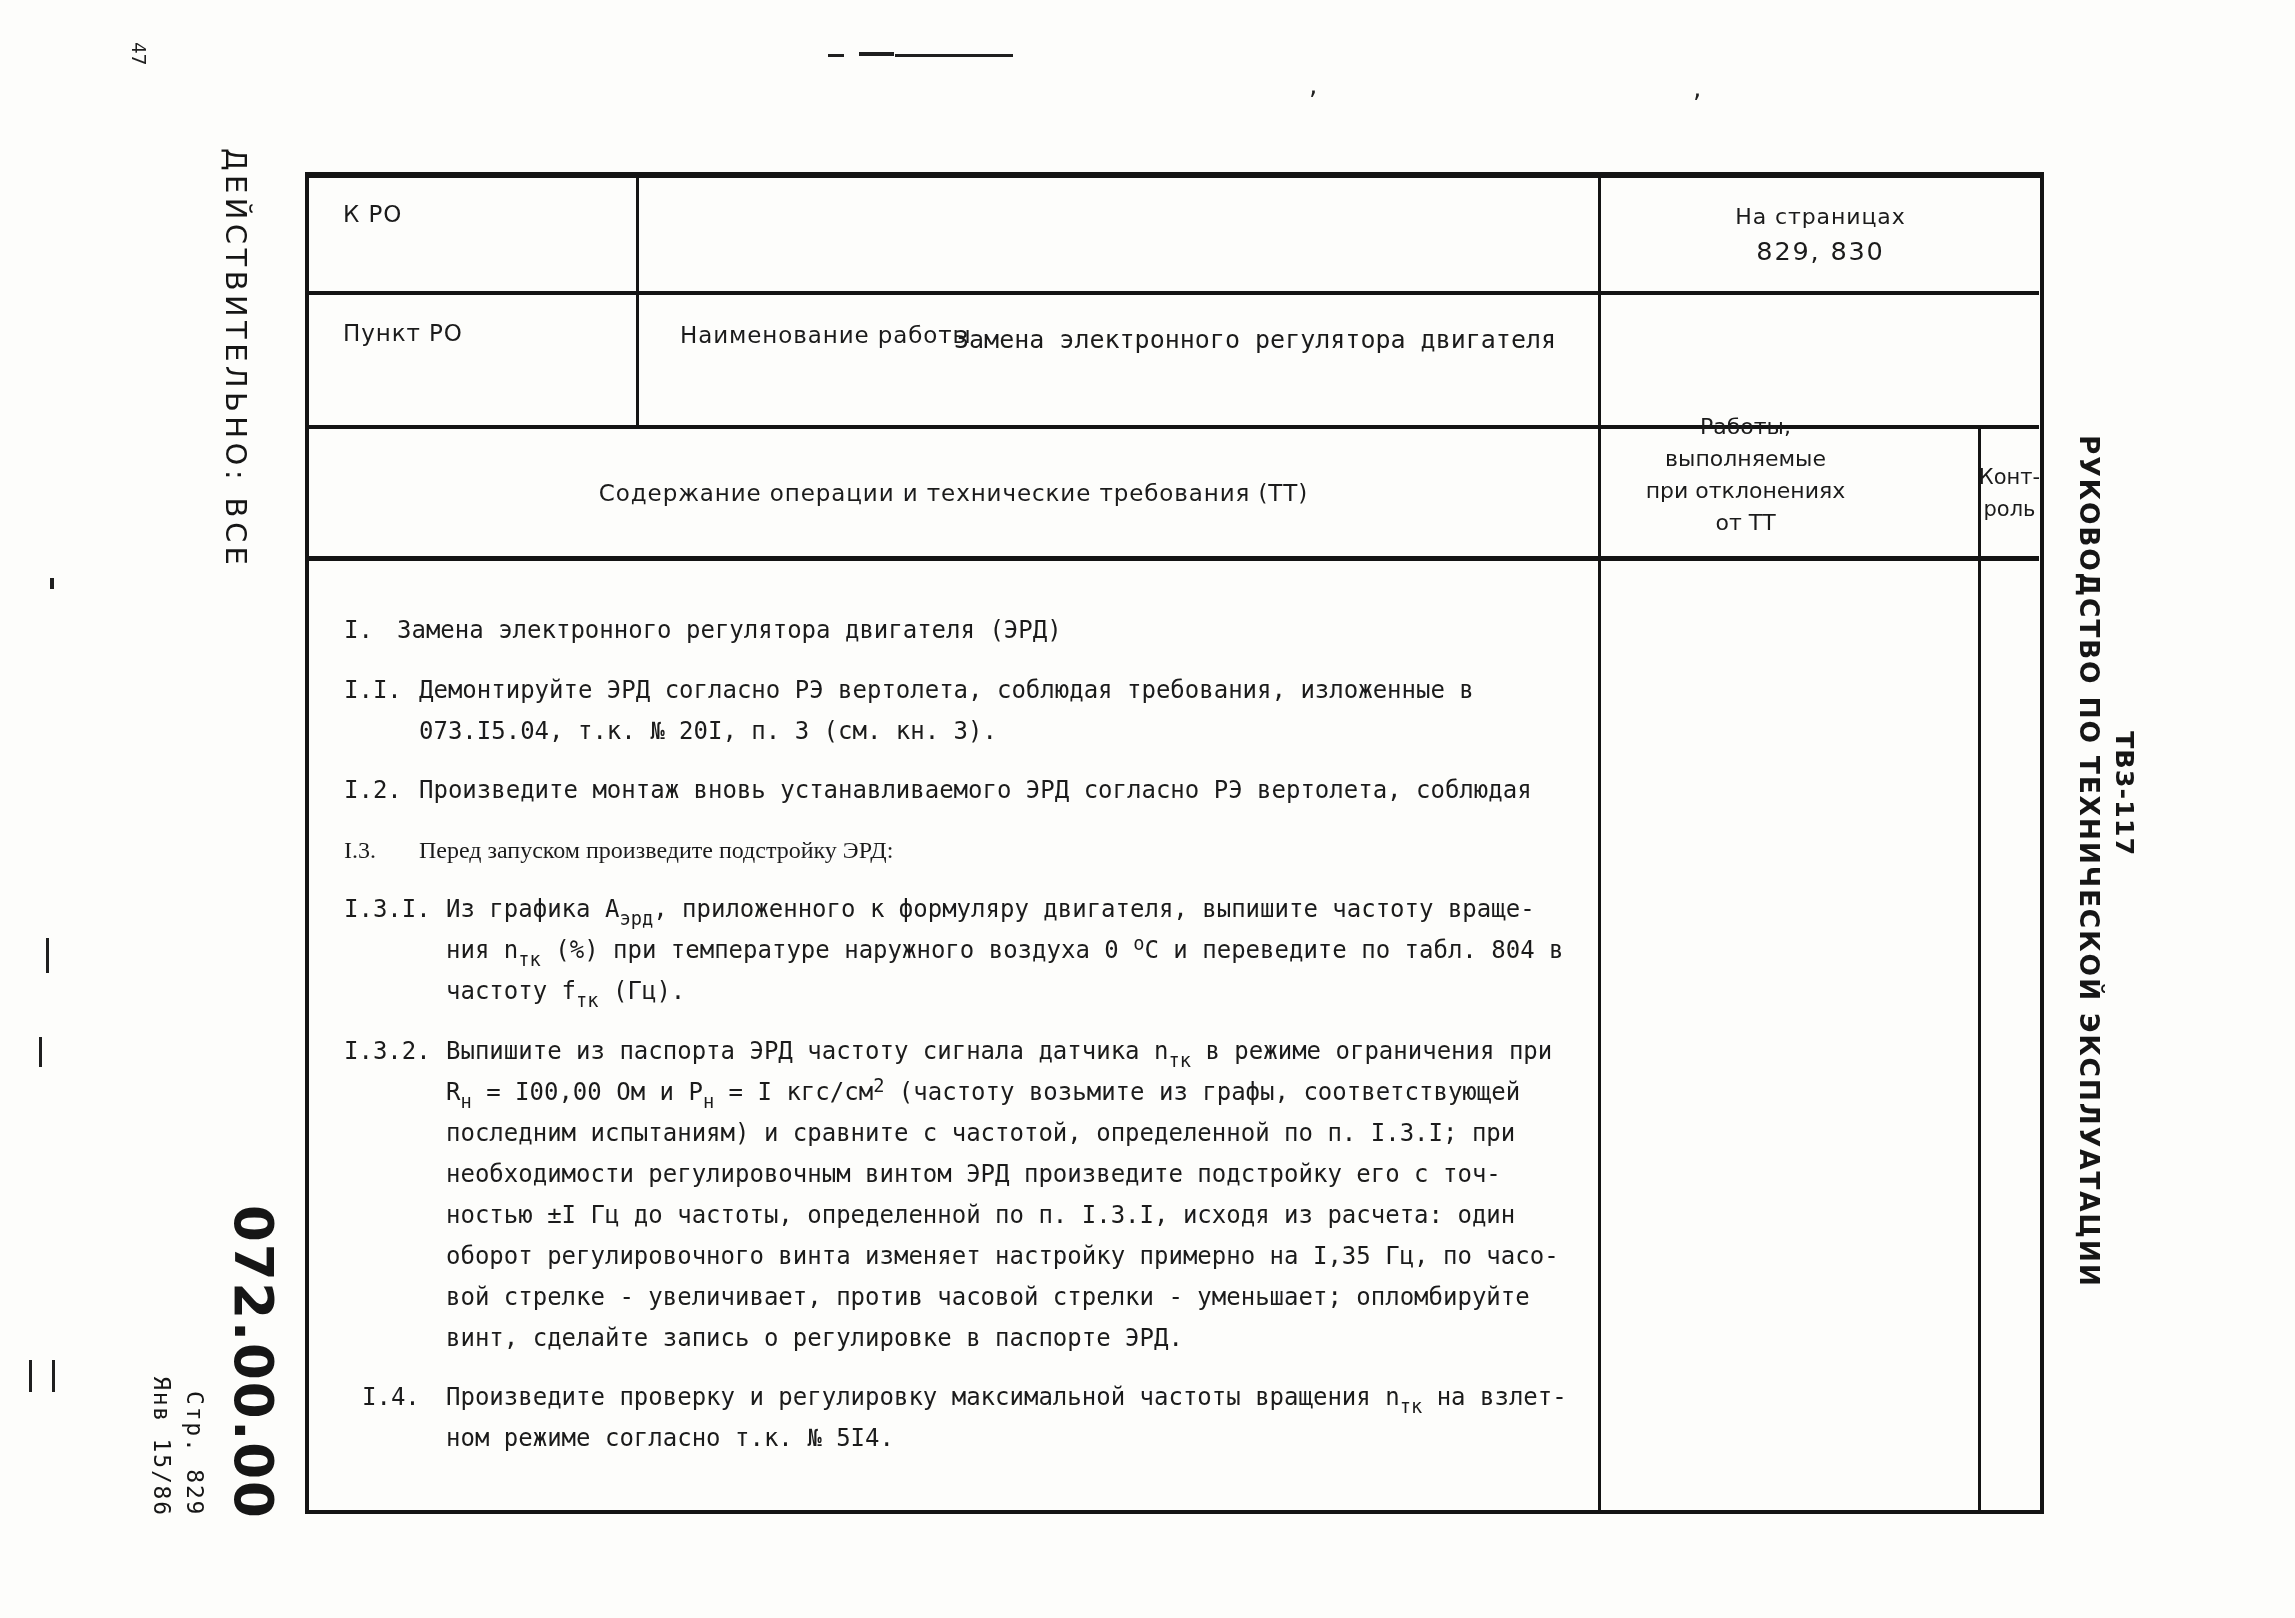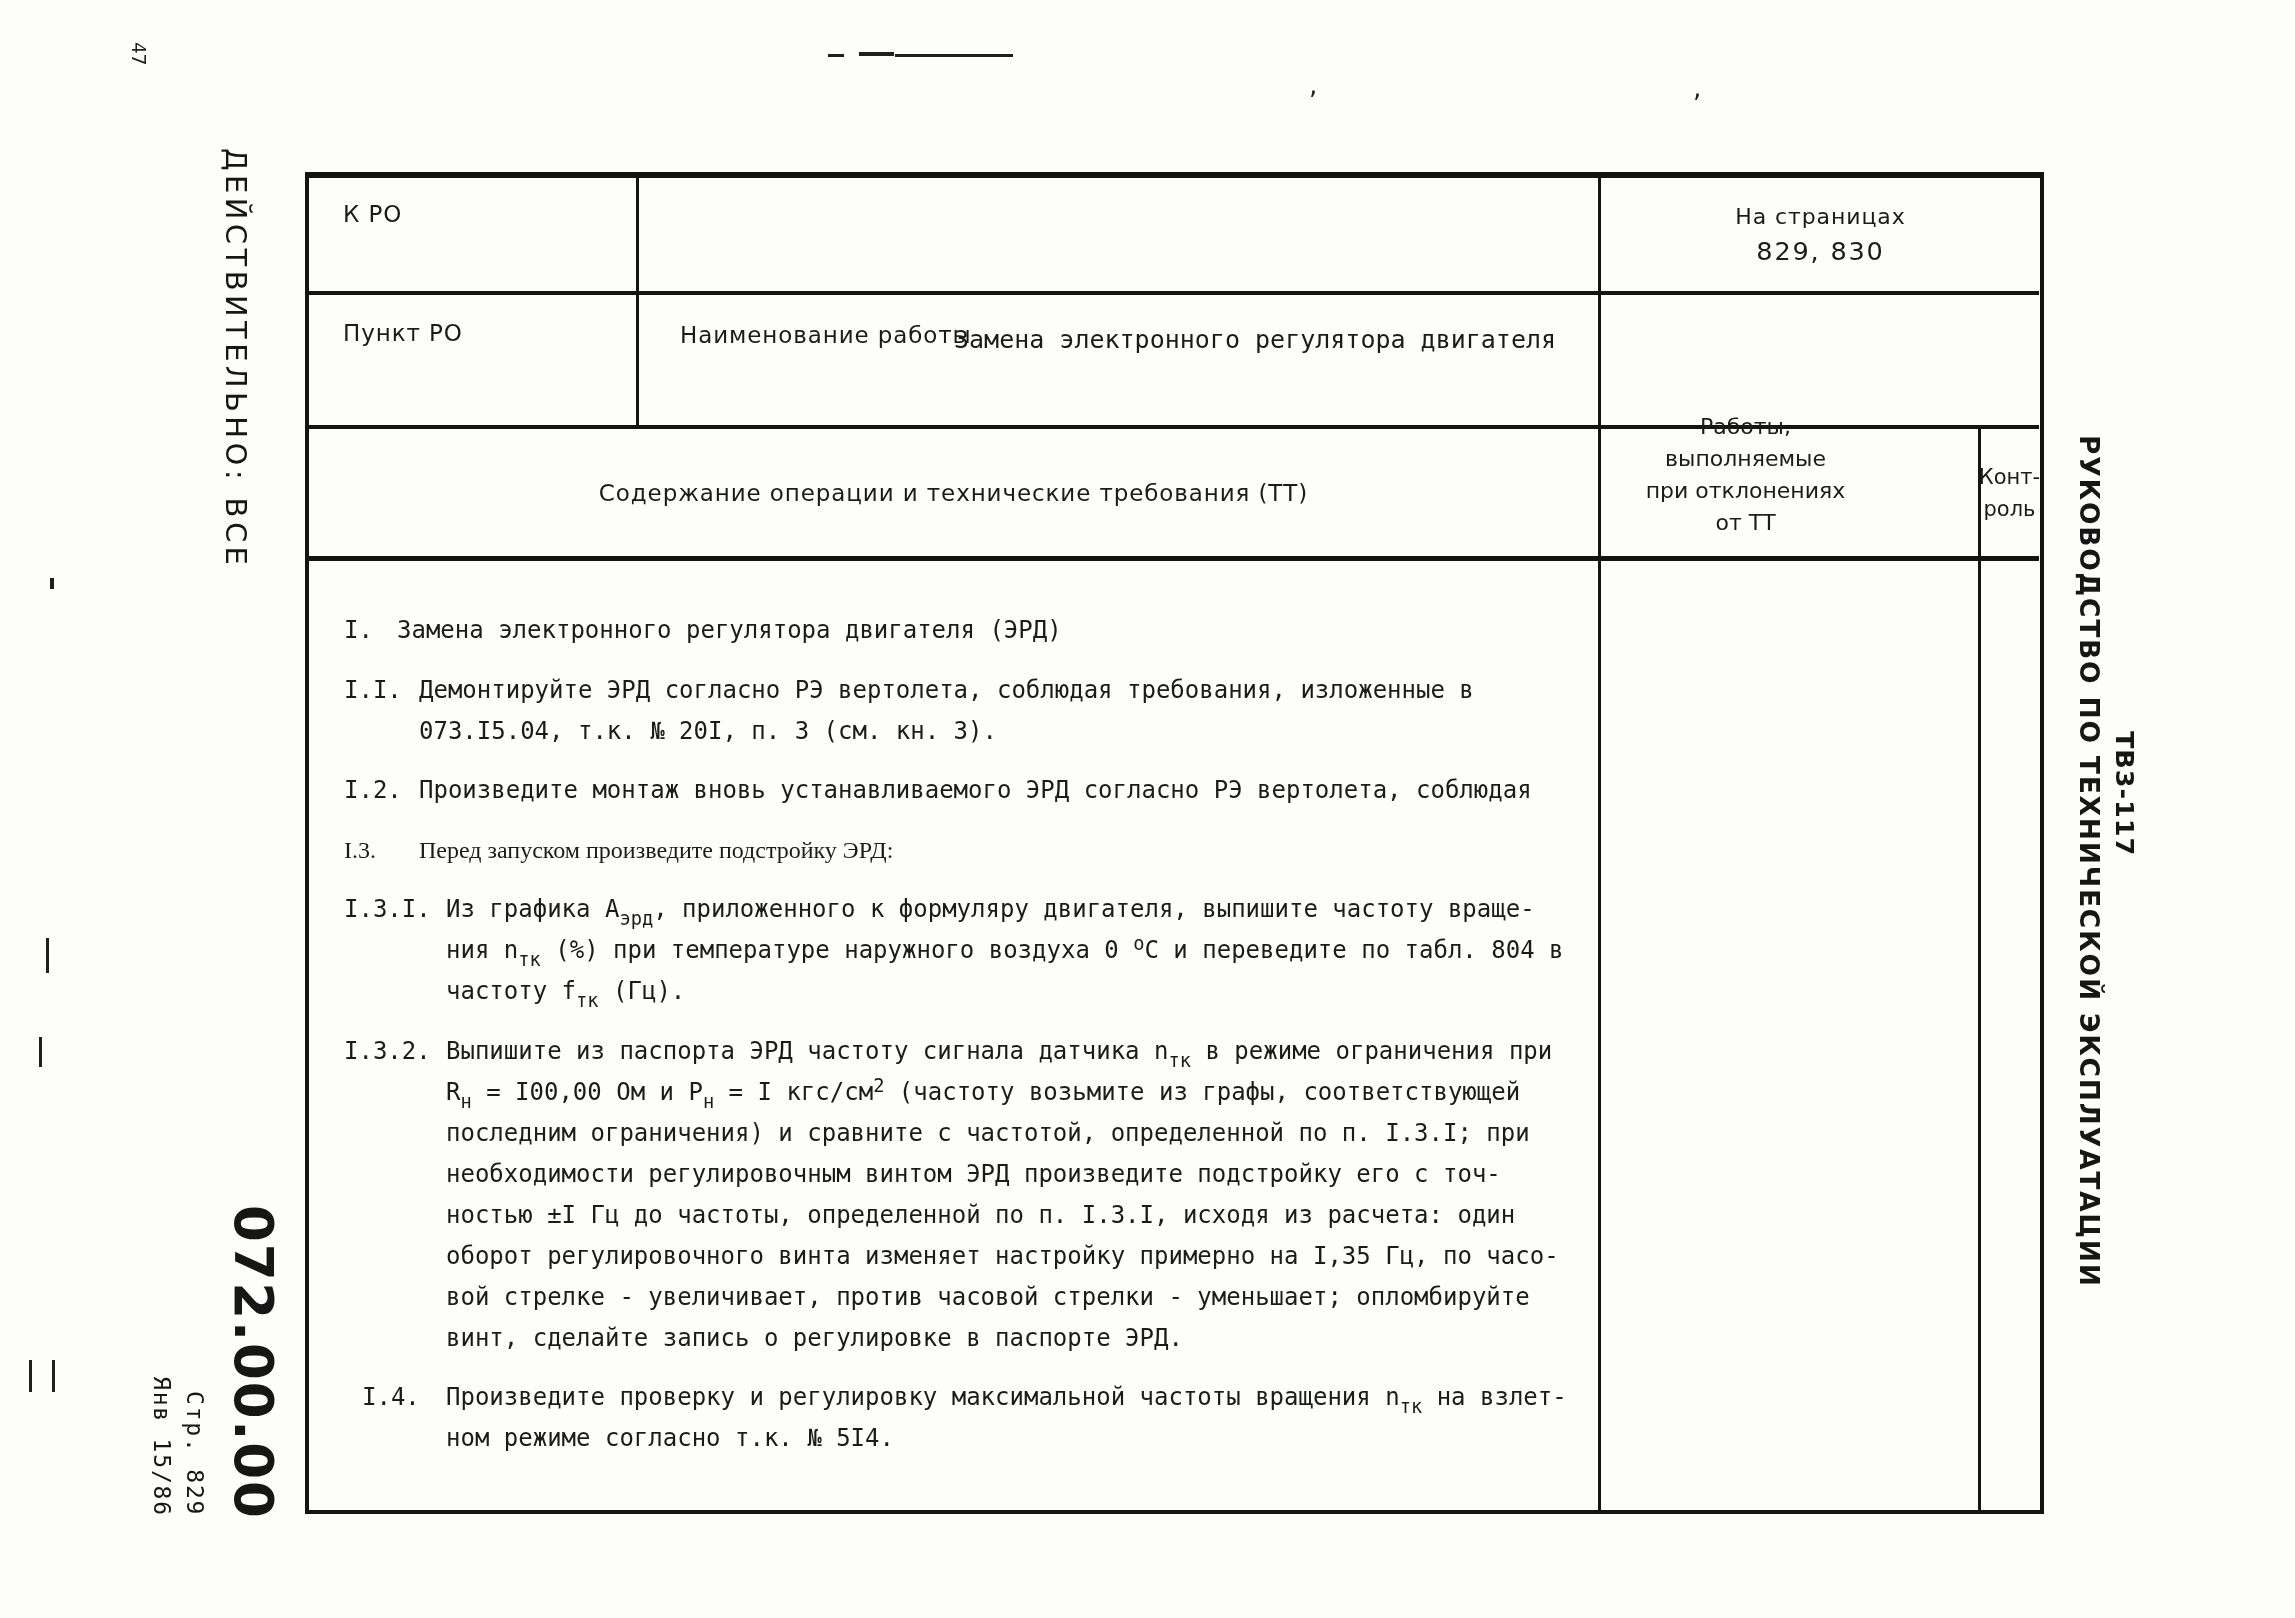--- a/index.html
+++ b/index.html
@@ -135,21 +135,21 @@
       <div class="para" style="padding-left: 102px;">
         <span class="pnum">I.3.I.</span>
         <div class="bline">Из графика А<sub>эрд</sub>, приложенного к формуляру двигателя, выпишите частоту враще-</div>
         <div class="bline">ния n<sub>тк</sub> (%) при температуре наружного воздуха 0 <sup>о</sup>С и переведите по табл. 804 в</div>
         <div class="bline">частоту f<sub>тк</sub> (Гц).</div>
       </div>
       <div class="para" style="padding-left: 102px;">
         <span class="pnum">I.3.2.</span>
         <div class="bline">Выпишите из паспорта ЭРД частоту сигнала датчика n<sub>тк</sub> в режиме ограничения при</div>
         <div class="bline">R<sub>н</sub> = I00,00 Ом и Р<sub>н</sub> = I кгс/см<sup>2</sup> (частоту возьмите из графы, соответствующей</div>
-        <div class="bline">последним ограничения) и сравните с частотой, определенной по п. I.3.I; при</div>
+        <div class="bline">последним испытаниям) и сравните с частотой, определенной по п. I.3.I; при</div>
         <div class="bline">необходимости регулировочным винтом ЭРД произведите подстройку его с точ-</div>
         <div class="bline">ностью ±I Гц до частоты, определенной по п. I.3.I, исходя из расчета: один</div>
         <div class="bline">оборот регулировочного винта изменяет настройку примерно на I,35 Гц, по часо-</div>
         <div class="bline">вой стрелке - увеличивает, против часовой стрелки - уменьшает; опломбируйте</div>
         <div class="bline">винт, сделайте запись о регулировке в паспорте ЭРД.</div>
       </div>
       <div class="para" style="padding-left: 84px; margin-left: 18px;">
         <span class="pnum">I.4.</span>
         <div class="bline">Произведите проверку и регулировку максимальной частоты вращения n<sub>тк</sub> на взлет-</div>
         <div class="bline">ном режиме согласно т.к. № 5I4.</div>

